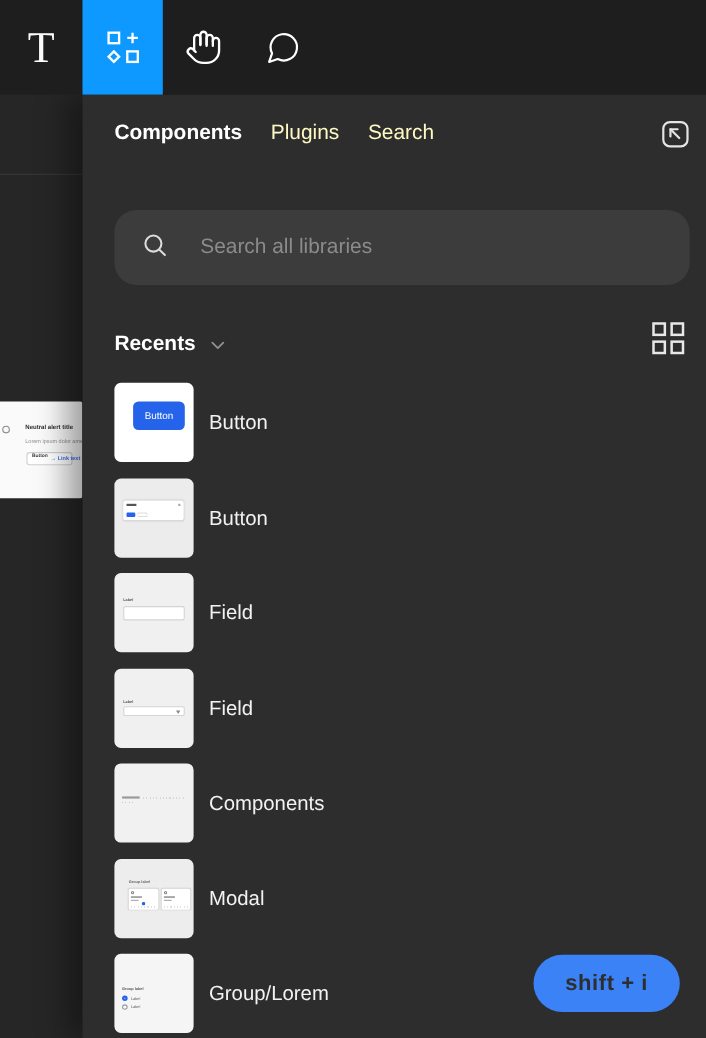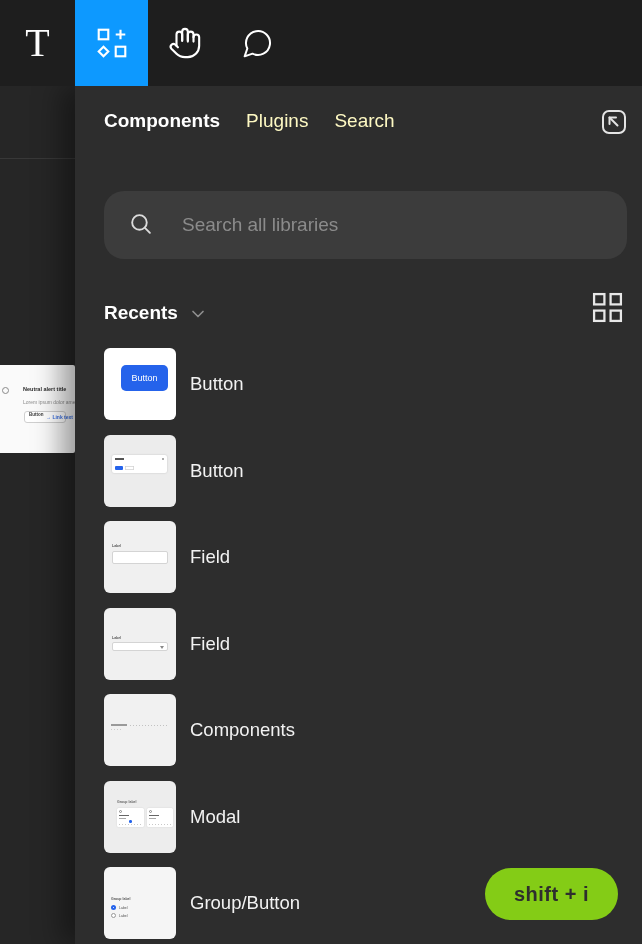--- a/index.html
+++ b/index.html
@@ -86,21 +86,21 @@
   .gr-blue { position:absolute; left:12px; bottom:4px; width:2.5px; height:2.5px; background:#2563eb; border-radius:50%; }
 
   .th-radio { background:#f5f5f5; }
   .rd-label { left:7px; top:30px; transform:scale(.35); color:#555; font-weight:700; }
   .rd-on { position:absolute; left:7px; top:38px; width:5px; height:5px; background:#2563eb; border-radius:50%; }
   .rd-on-dot { position:absolute; left:1.75px; top:1.75px; width:1.5px; height:1.5px; background:#fff; border-radius:50%; }
   .rd-off { position:absolute; left:7px; top:46px; width:5px; height:5px; background:#fff; border:0.75px solid #999; border-radius:50%; }
   .rd-opt1 { left:15px; top:38.5px; transform:scale(.35); color:#555; }
   .rd-opt2 { left:15px; top:46.5px; transform:scale(.35); color:#555; }
 
-  .shortcut-badge { position:absolute; right:24px; bottom:24px; height:52px; padding:0 29px; border-radius:26px; background:#84cc16; color:#2e2e2e; font-size:20px; font-weight:700; letter-spacing:.5px; display:flex; align-items:center; z-index:25; }
+  .shortcut-badge { position:absolute; right:24px; bottom:24px; height:52px; padding:0 29px; border-radius:26px; background:#3b82f6; color:#2e2e2e; font-size:20px; font-weight:700; letter-spacing:.5px; display:flex; align-items:center; z-index:25; }
 </style>
 </head>
 <body>
 
 <div class="stage">
 
   <div class="toolbar">
     <div class="tool tool-text">
       <span>T</span>
     </div>
@@ -264,21 +264,21 @@
       <div class="comp-row">
         <div class="thumb th-radio">
           <div class="micro rd-label">Group label</div>
           <div class="rd-on">
             <div class="rd-on-dot"></div>
           </div>
           <div class="micro rd-opt1">Label</div>
           <div class="rd-off"></div>
           <div class="micro rd-opt2">Label</div>
         </div>
-        <div class="comp-label">Group/Button</div>
+        <div class="comp-label">Group/Lorem</div>
       </div>
 
     </div>
 
     <div class="shortcut-badge">
       <span>shift + i</span>
     </div>
 
   </div>
 </div>

